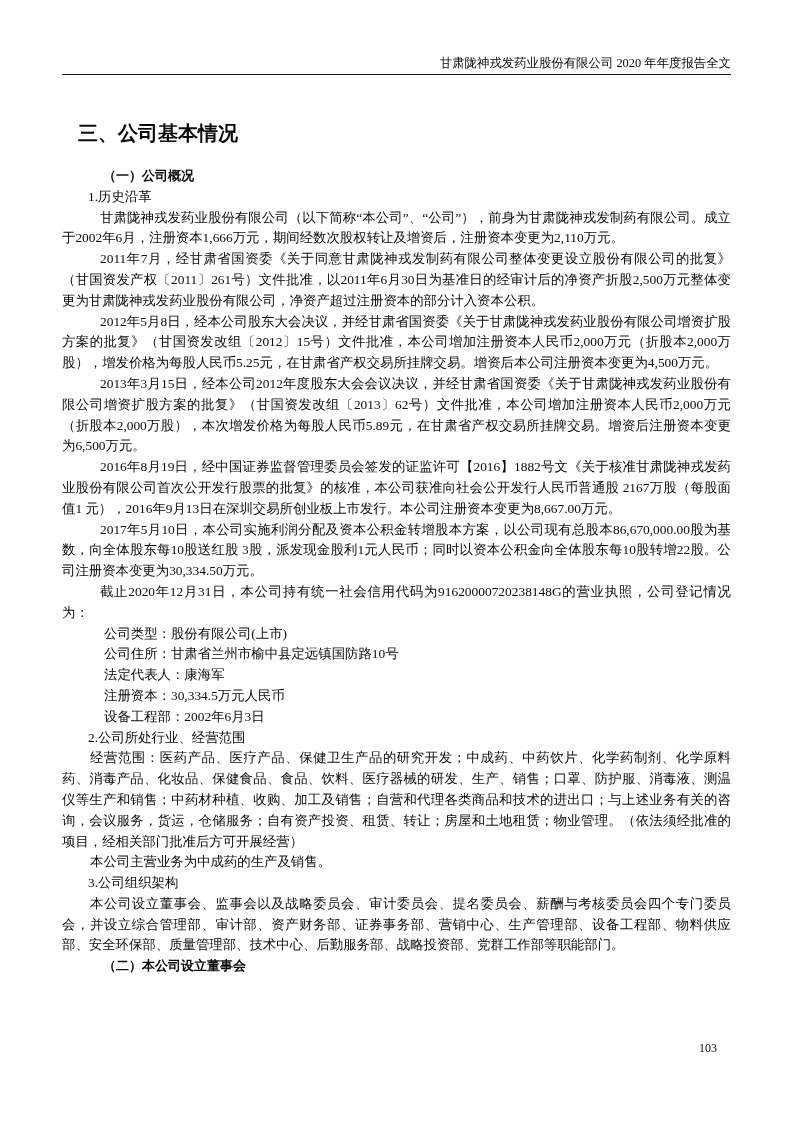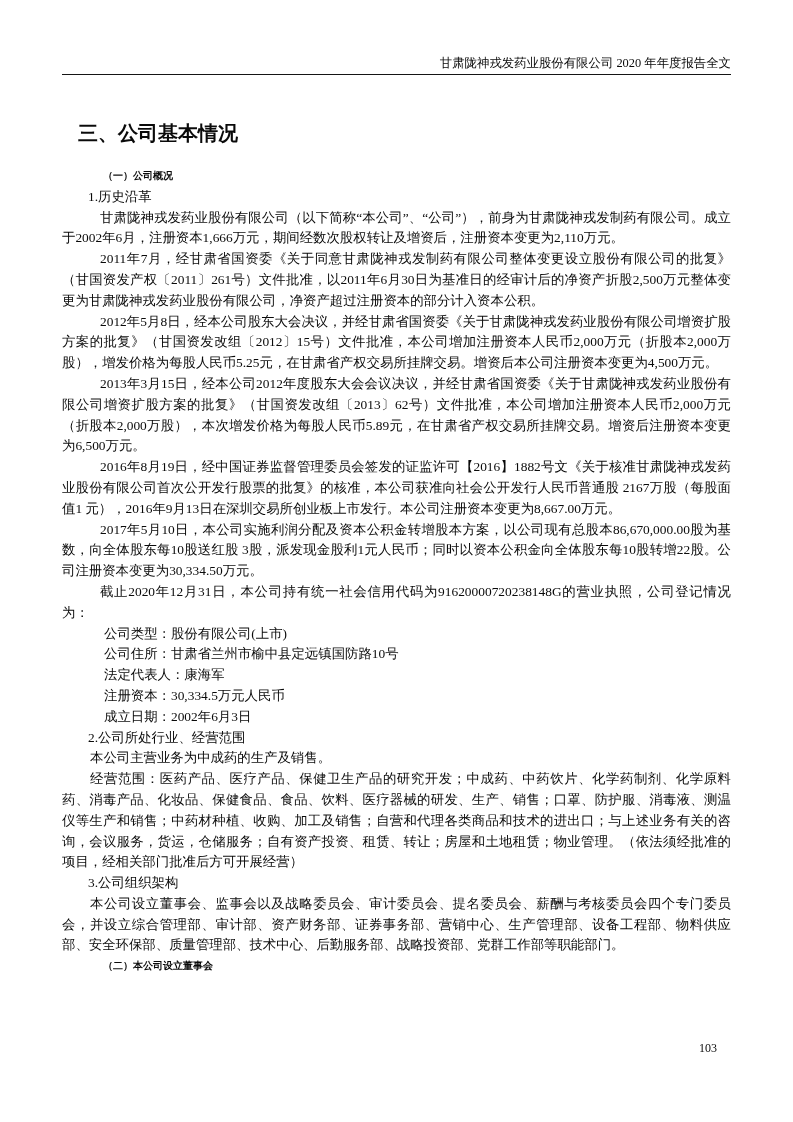--- a/index.html
+++ b/index.html
@@ -38,21 +38,21 @@
   .content p, .content h1, .content h2, .content div { margin: 0; padding: 0; }
   .h1 {
     font-size: 20px;
     line-height: 20px;
     font-weight: bold;
     margin: 0 0 23px 0 !important;
     text-indent: 16px;
     text-align: left;
   }
   .h2 {
-    font-size: 10px;
+    font-size: 13px;
     font-weight: bold;
     text-indent: 41px;
     text-align: left;
   }
   .sub  { text-indent: 26px; text-align: left; }
   .p    { text-indent: 38px; }
   .p2   { text-indent: 28px; }
   .info { text-indent: 42px; text-align: left; }
   .ftr {
     position: absolute;
@@ -80,25 +80,25 @@
     <p class="p">2012年5月8日，经本公司股东大会决议，并经甘肃省国资委《关于甘肃陇神戎发药业股份有限公司增资扩股方案的批复》（甘国资发改组〔2012〕15号）文件批准，本公司增加注册资本人民币2,000万元（折股本2,000万股），增发价格为每股人民币5.25元，在甘肃省产权交易所挂牌交易。增资后本公司注册资本变更为4,500万元。</p>
     <p class="p">2013年3月15日，经本公司2012年度股东大会会议决议，并经甘肃省国资委《关于甘肃陇神戎发药业股份有限公司增资扩股方案的批复》（甘国资发改组〔2013〕62号）文件批准，本公司增加注册资本人民币2,000万元（折股本2,000万股），本次增发价格为每股人民币5.89元，在甘肃省产权交易所挂牌交易。增资后注册资本变更为6,500万元。</p>
     <p class="p">2016年8月19日，经中国证券监督管理委员会签发的证监许可【2016】1882号文《关于核准甘肃陇神戎发药业股份有限公司首次公开发行股票的批复》的核准，本公司获准向社会公开发行人民币普通股 2167万股（每股面值1 元），2016年9月13日在深圳交易所创业板上市发行。本公司注册资本变更为8,667.00万元。</p>
     <p class="p">2017年5月10日，本公司实施利润分配及资本公积金转增股本方案，以公司现有总股本86,670,000.00股为基数，向全体股东每10股送红股 3股，派发现金股利1元人民币；同时以资本公积金向全体股东每10股转增22股。公司注册资本变更为30,334.50万元。</p>
     <p class="p">截止2020年12月31日，本公司持有统一社会信用代码为91620000720238148G的营业执照，公司登记情况为：</p>
 
     <div class="info">公司类型：股份有限公司(上市)</div>
     <div class="info">公司住所：甘肃省兰州市榆中县定远镇国防路10号</div>
     <div class="info">法定代表人：康海军</div>
     <div class="info">注册资本：30,334.5万元人民币</div>
-    <div class="info">成立日期：2002年6月3日</div>
+    <div class="info">设备工程部：2002年6月3日</div>
 
     <div class="sub">2.公司所处行业、经营范围</div>
+    <p class="p2">经营范围：医药产品、医疗产品、保健卫生产品的研究开发；中成药、中药饮片、化学药制剂、化学原料药、消毒产品、化妆品、保健食品、食品、饮料、医疗器械的研发、生产、销售；口罩、防护服、消毒液、测温仪等生产和销售；中药材种植、收购、加工及销售；自营和代理各类商品和技术的进出口；与上述业务有关的咨询，会议服务，货运，仓储服务；自有资产投资、租赁、转让；房屋和土地租赁；物业管理。（依法须经批准的项目，经相关部门批准后方可开展经营）</p>
     <p class="p2">本公司主营业务为中成药的生产及销售。</p>
-    <p class="p2">经营范围：医药产品、医疗产品、保健卫生产品的研究开发；中成药、中药饮片、化学药制剂、化学原料药、消毒产品、化妆品、保健食品、食品、饮料、医疗器械的研发、生产、销售；口罩、防护服、消毒液、测温仪等生产和销售；中药材种植、收购、加工及销售；自营和代理各类商品和技术的进出口；与上述业务有关的咨询，会议服务，货运，仓储服务；自有资产投资、租赁、转让；房屋和土地租赁；物业管理。（依法须经批准的项目，经相关部门批准后方可开展经营）</p>
 
     <div class="sub">3.公司组织架构</div>
     <p class="p2">本公司设立董事会、监事会以及战略委员会、审计委员会、提名委员会、薪酬与考核委员会四个专门委员会，并设立综合管理部、审计部、资产财务部、证券事务部、营销中心、生产管理部、设备工程部、物料供应部、安全环保部、质量管理部、技术中心、后勤服务部、战略投资部、党群工作部等职能部门。</p>
 
     <h2 class="h2">（二）本公司设立董事会</h2>
   </div>
 
   <div class="ftr">103</div>
 
 </div>

